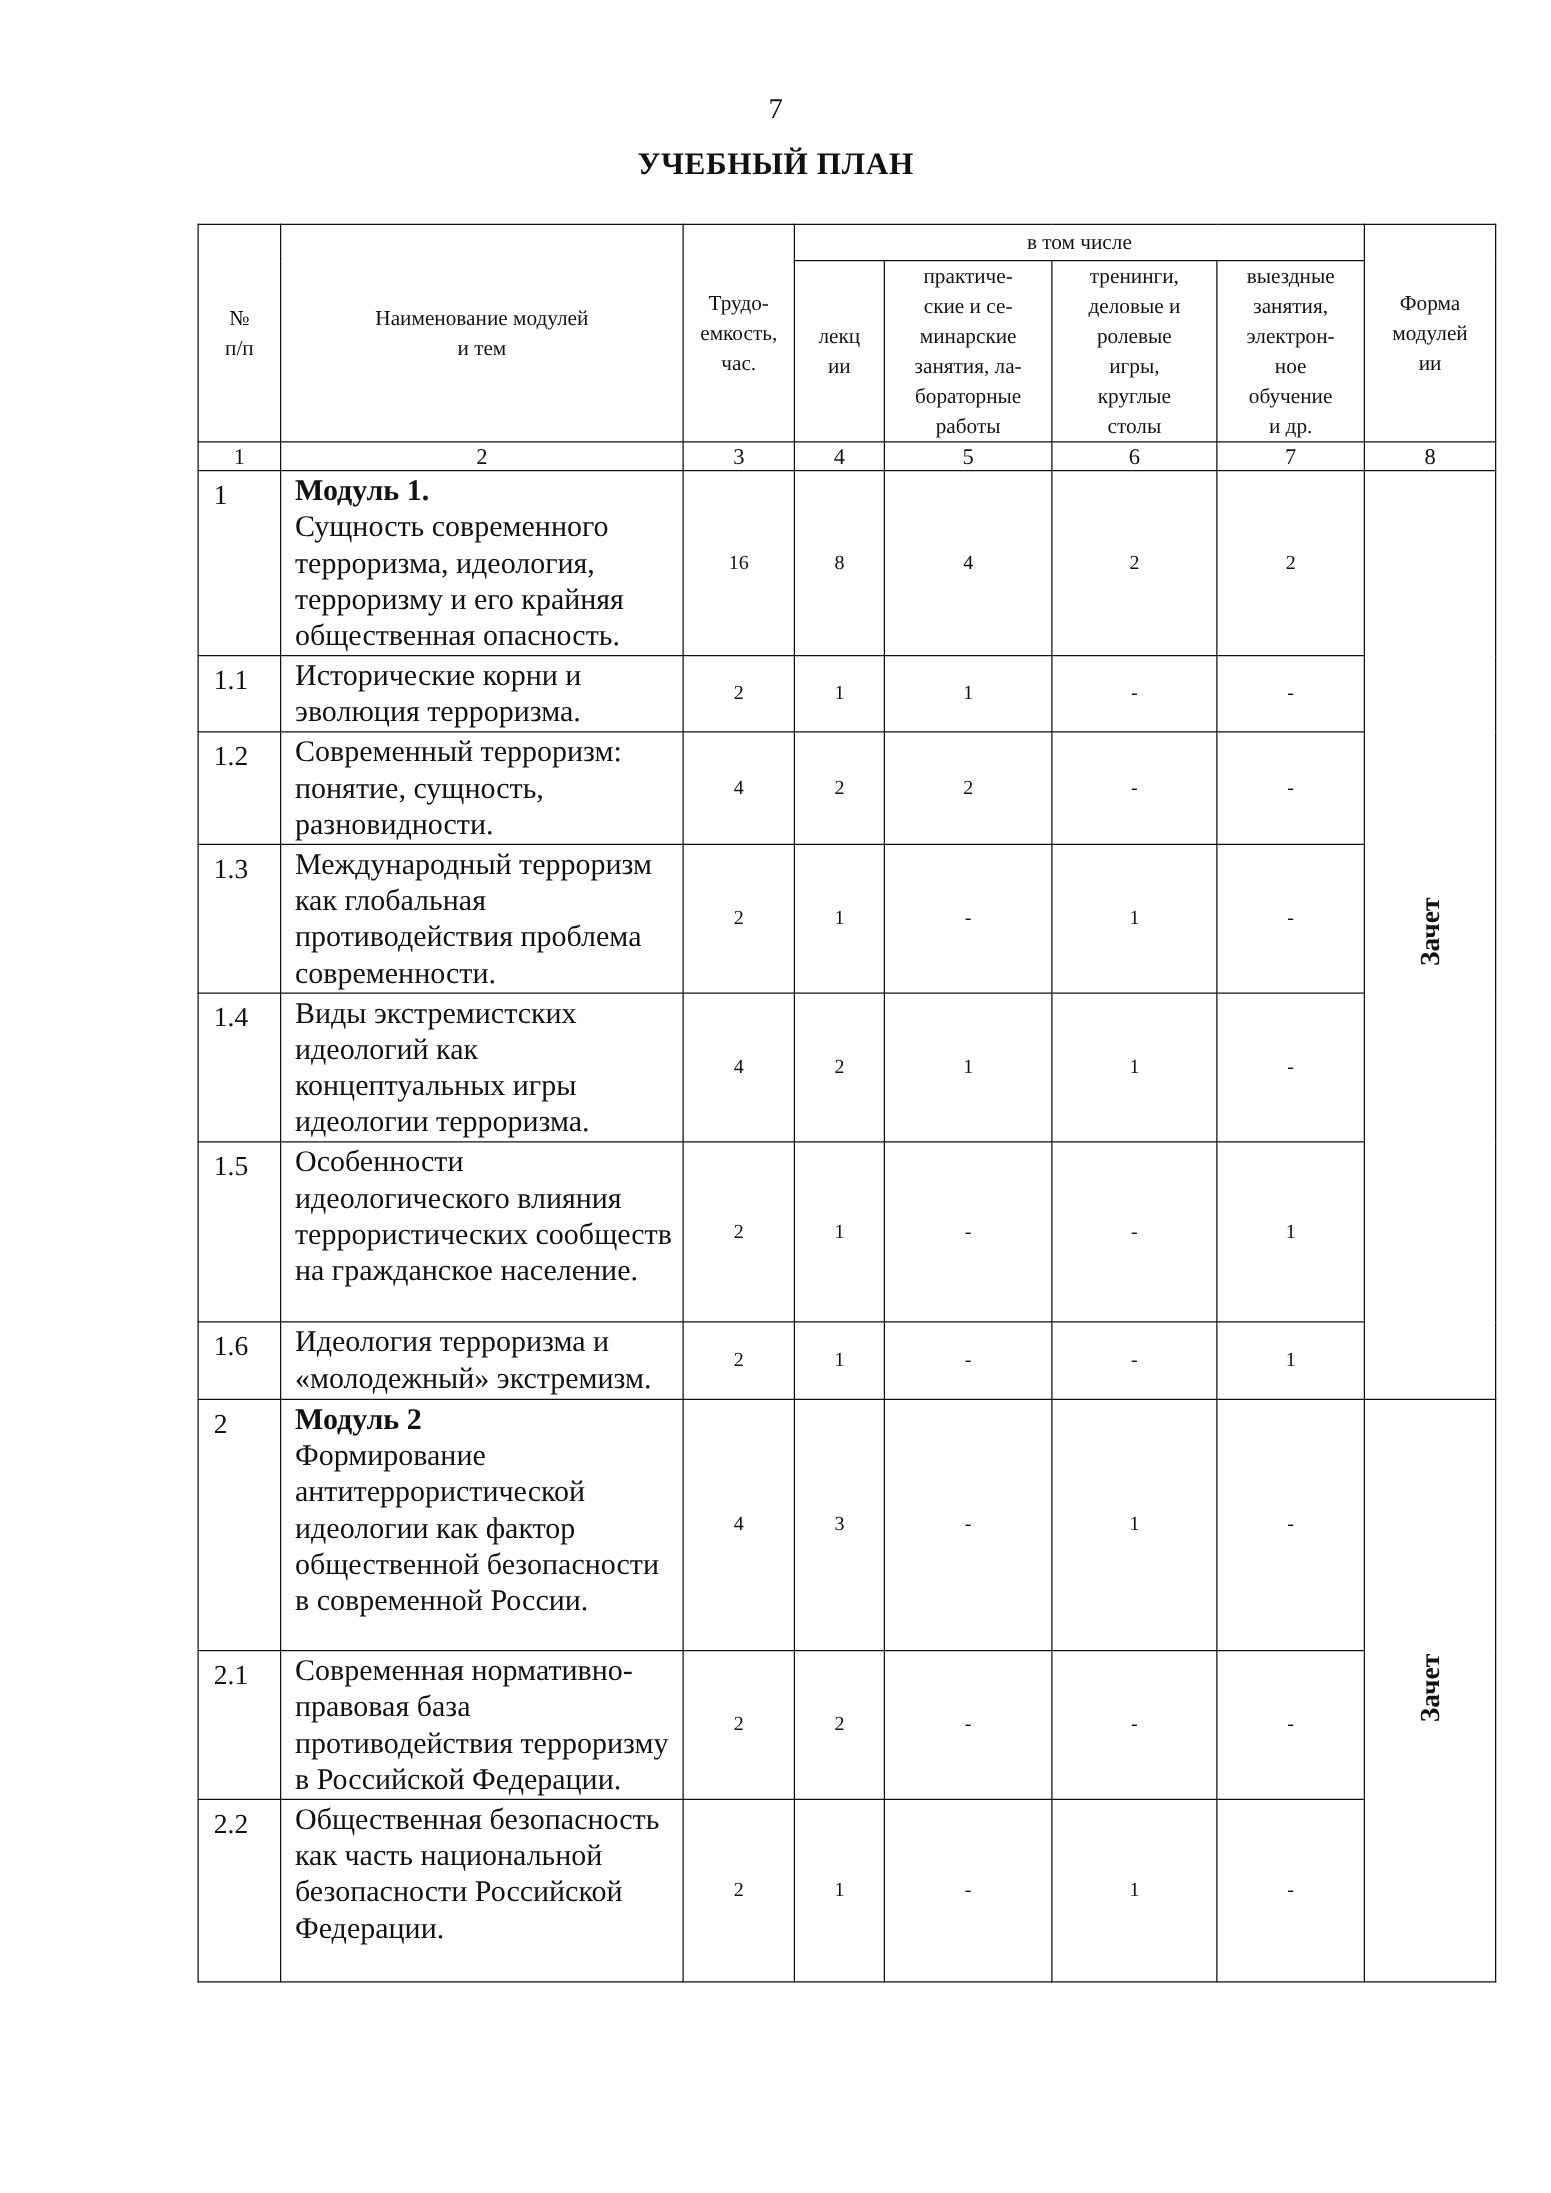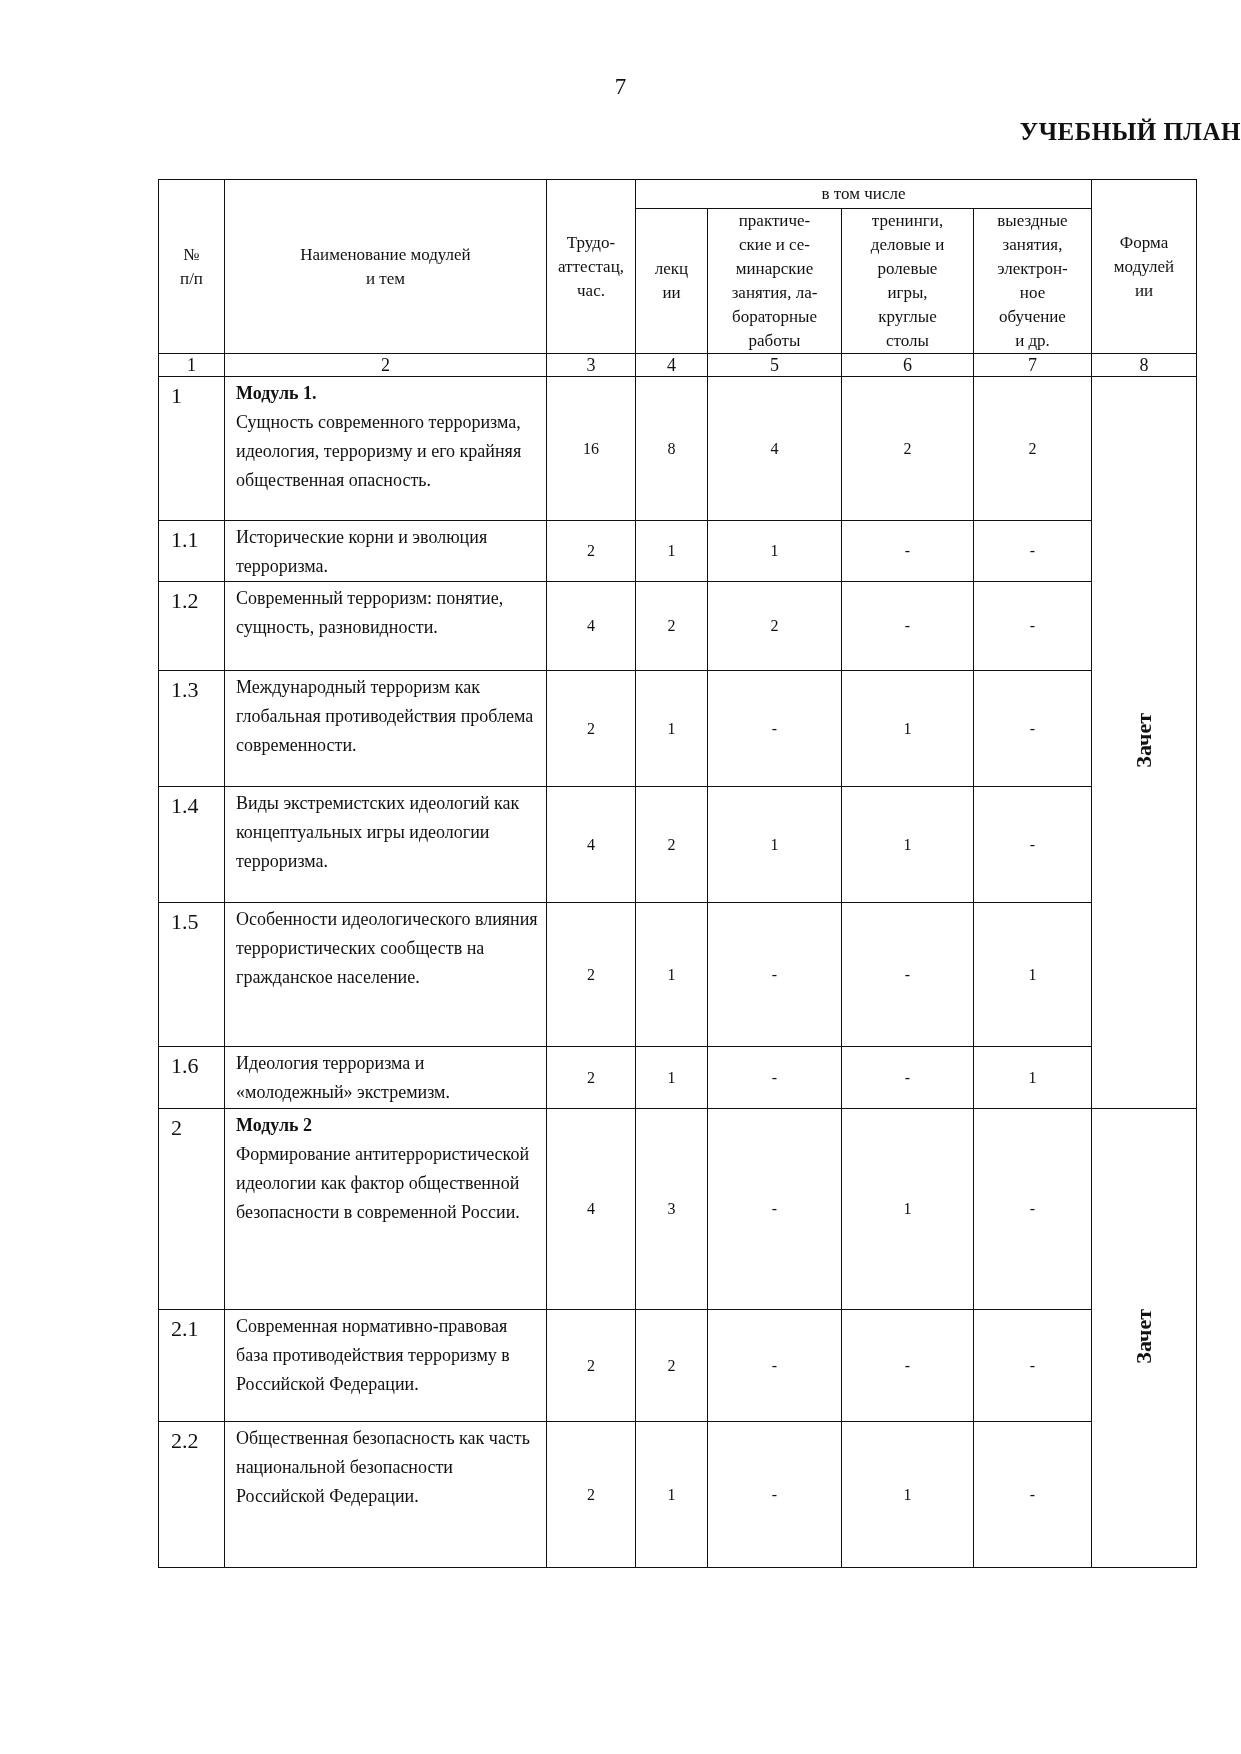--- a/index.html
+++ b/index.html
@@ -1,24 +1,24 @@
 <!DOCTYPE html>
 <html><head>
 <meta charset="utf-8">
 <style>
   html, body { margin:0; padding:0; background:#ffffff; }
   body { width:1241px; height:1754px; position:relative; font-family:"Liberation Serif", serif; color:#111; }
   .page-num { position:absolute; left:0; width:1241px; top:74px; text-align:center; font-size:23px; }
-  .title { position:absolute; left:0; width:1241px; top:118px; text-align:right; font-size:25px; font-weight:bold; letter-spacing:0.5px; }
+  .title { position:absolute; left:0; width:1241px; top:118px; text-align:center; font-size:25px; font-weight:bold; letter-spacing:0.5px; }
   table.plan { position:absolute; left:158px; top:179px; border-collapse:collapse; table-layout:fixed; width:1038px; }
   table.plan td, table.plan th { border:1.5px solid #111; padding:0; font-weight:normal; vertical-align:middle; text-align:center; }
   .hdr { font-size:17px; line-height:24px; }
   .numrow td { font-size:18px; font-weight:bold; height:22px; line-height:20px; }
   .c-num { text-align:left !important; vertical-align:top !important; padding:4px 0 0 12px !important; font-size:22px; line-height:29px; }
-  .c-name { text-align:left !important; vertical-align:top !important; padding:2px 4px 0 11px !important; font-size:18px; line-height:29px; }
+  .c-name { text-align:left !important; vertical-align:top !important; padding:2px 4px 0 11px !important; font-size:24px; line-height:29px; }
   .val { font-size:16px; }
   .bold { font-weight:bold; }
   .vert { writing-mode:vertical-rl; transform:rotate(180deg); font-weight:bold; font-size:22px; display:inline-block; }
 </style>
 </head>
 <body>
 
 <div class="page-num">7</div>
 <div class="title">УЧЕБНЫЙ ПЛАН</div>
 
@@ -33,21 +33,21 @@
       <col style="width:118px">
       <col style="width:105px">
   </colgroup>
   <tbody>
       <tr style="height:29px">
     <th rowspan="2" class="hdr" style="white-space:pre-line">№
 п/п</th>
     <th rowspan="2" class="hdr" style="white-space:pre-line">Наименование модулей
 и тем</th>
     <th rowspan="2" class="hdr" style="white-space:pre-line">Трудо-
-аттестац,
+емкость,
 час.</th>
     <th colspan="4" class="hdr">в том числе</th>
     <th rowspan="2" class="hdr" style="white-space:pre-line">Форма
 модулей
 ии</th>
   </tr>
   <tr style="height:145px">
     <th class="hdr" style="white-space:pre-line">лекц
 ии</th>
     <th class="hdr" style="white-space:pre-line">практиче-

